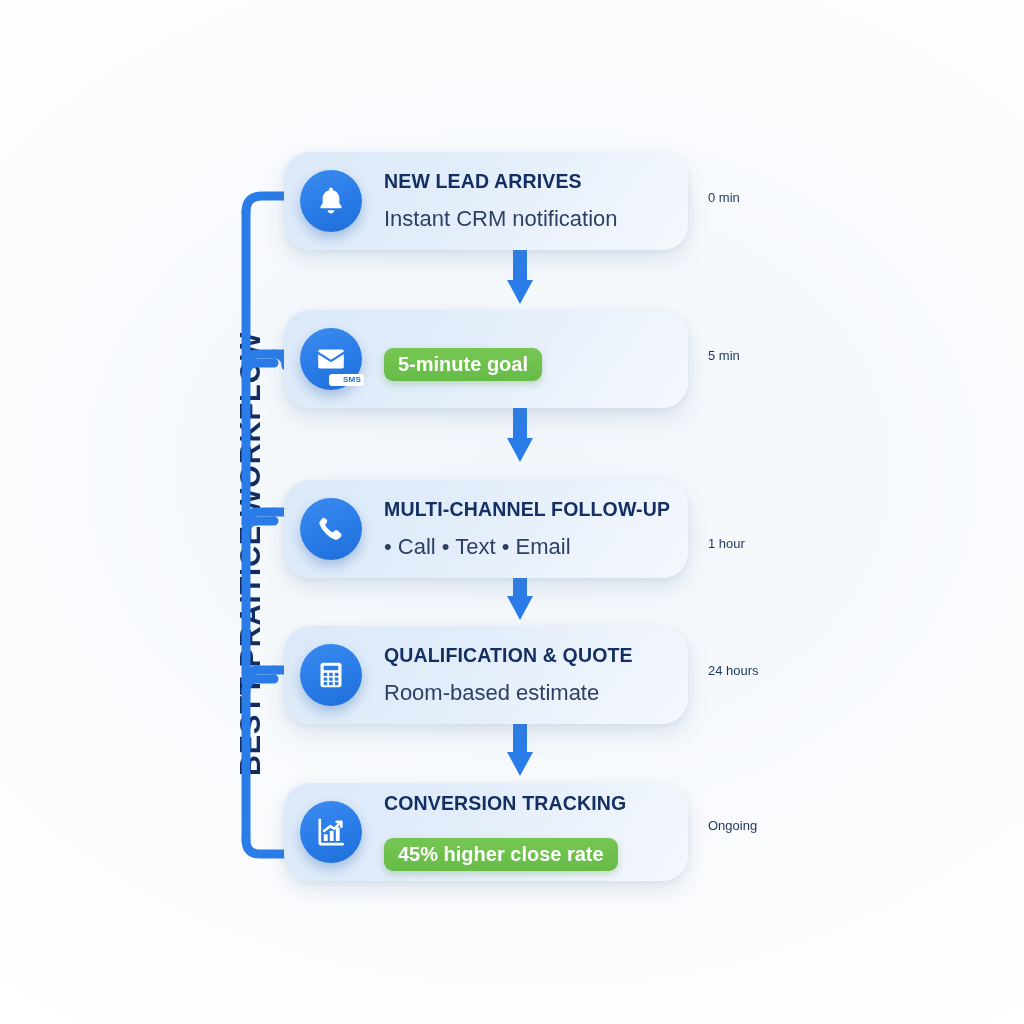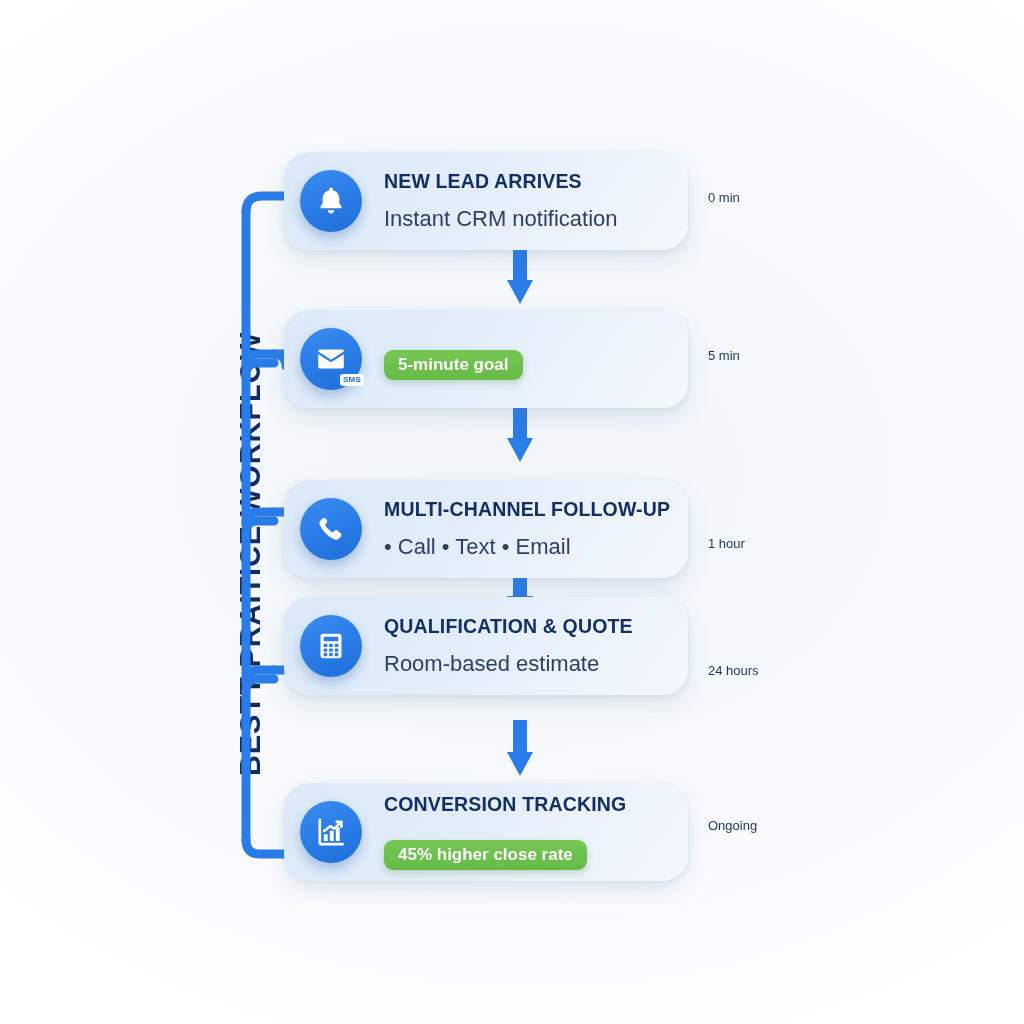--- a/index.html
+++ b/index.html
@@ -72,21 +72,21 @@
                 0 2px 6px rgba(90, 125, 170, 0.10);
     display: flex;
     align-items: center;
     box-sizing: border-box;
     padding-left: 10px;
   }
 
   .card.c0 { top: 152px; }
   .card.c1 { top: 310px; }
   .card.c2 { top: 480px; }
-  .card.c3 { top: 597px; }
+  .card.c3 { top: 626px; }
   .card.c4 { top: 783px; }
 
   .icon-wrap {
     flex: 0 0 auto;
     width: 62px;
     height: 62px;
     border-radius: 50%;
     background: linear-gradient(160deg, #3b8bef 0%, #2a7ce8 50%, #1f6fd8 100%);
     box-shadow: 0 6px 12px rgba(30, 90, 170, 0.30);
     display: flex;
@@ -100,21 +100,21 @@
   .sms-badge {
     position: absolute;
     right: -2px;
     bottom: 4px;
     background: #ffffff;
     color: #1f6fd8;
     font-size: 8px;
     font-weight: bold;
     letter-spacing: 0.2px;
     line-height: 1;
-    padding: 2px 3px 2px 3px;
+    padding: 2px 3px 2px 14px;
     border-radius: 3px;
     font-family: "Liberation Sans", sans-serif;
   }
 
   .card-body {
     margin-left: 22px;
     display: flex;
     flex-direction: column;
     justify-content: center;
     gap: 13px;
@@ -134,21 +134,21 @@
     font-size: 22px;
     font-weight: normal;
     line-height: 1.15;
     white-space: nowrap;
   }
 
   .pill {
     align-self: flex-start;
     background: linear-gradient(180deg, #77c653 0%, #66bb47 100%);
     color: #ffffff;
-    font-size: 17px;
+    font-size: 20px;
     font-weight: bold;
     padding: 6px 14px 7px 14px;
     border-radius: 9px;
     line-height: 1;
     white-space: nowrap;
     box-shadow: 0 3px 7px rgba(70, 140, 60, 0.28);
     margin-top: 11px;
   }
 
   

